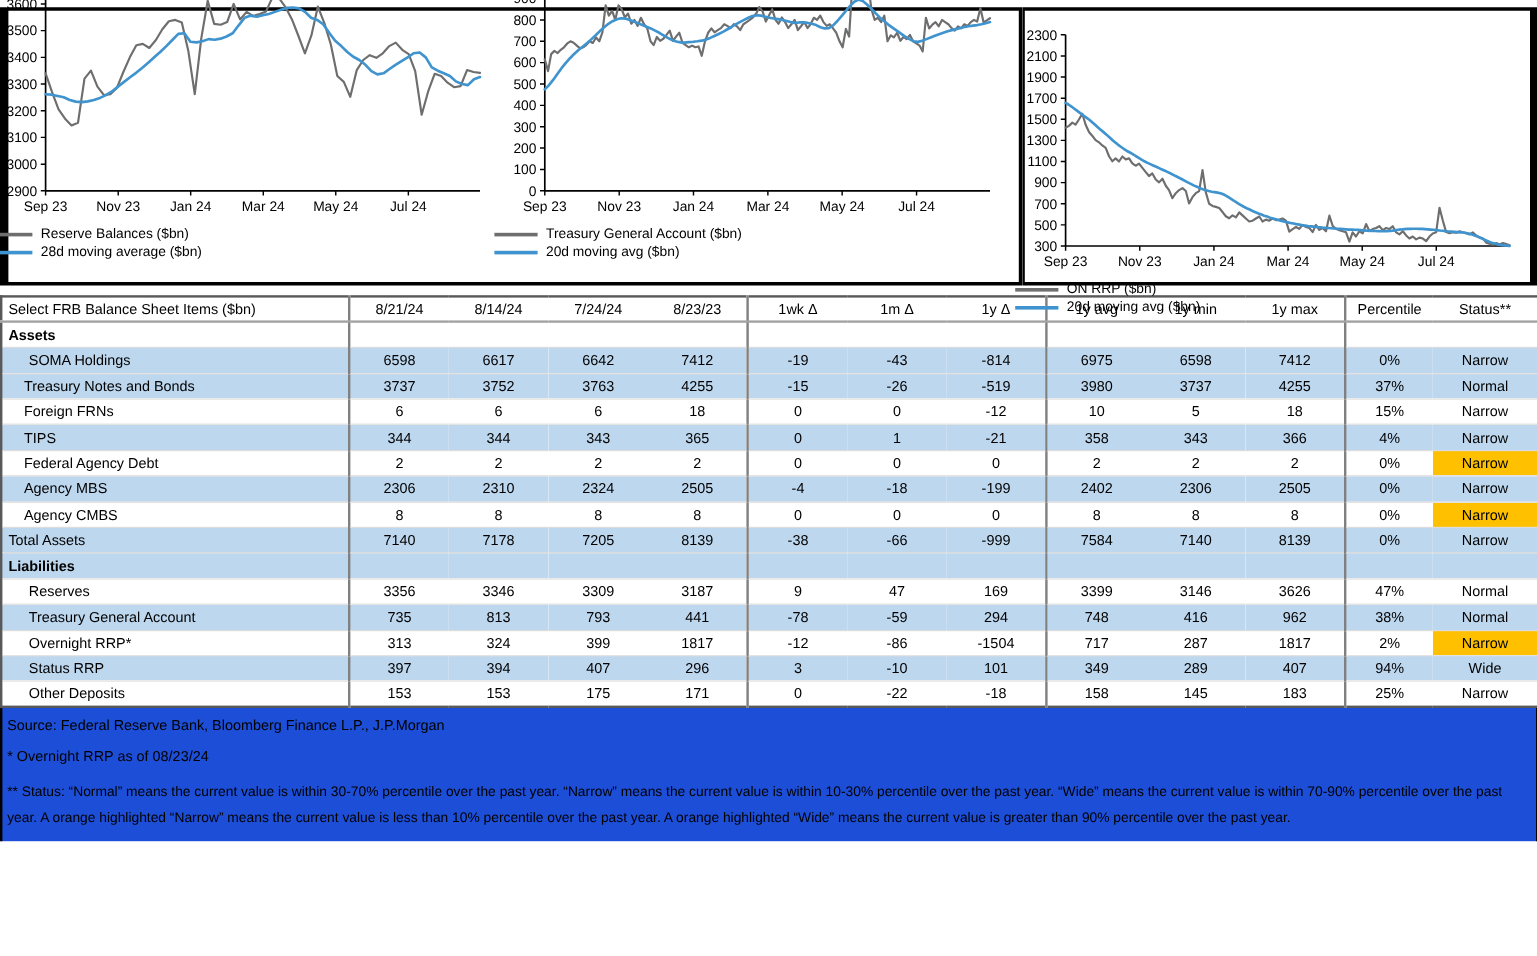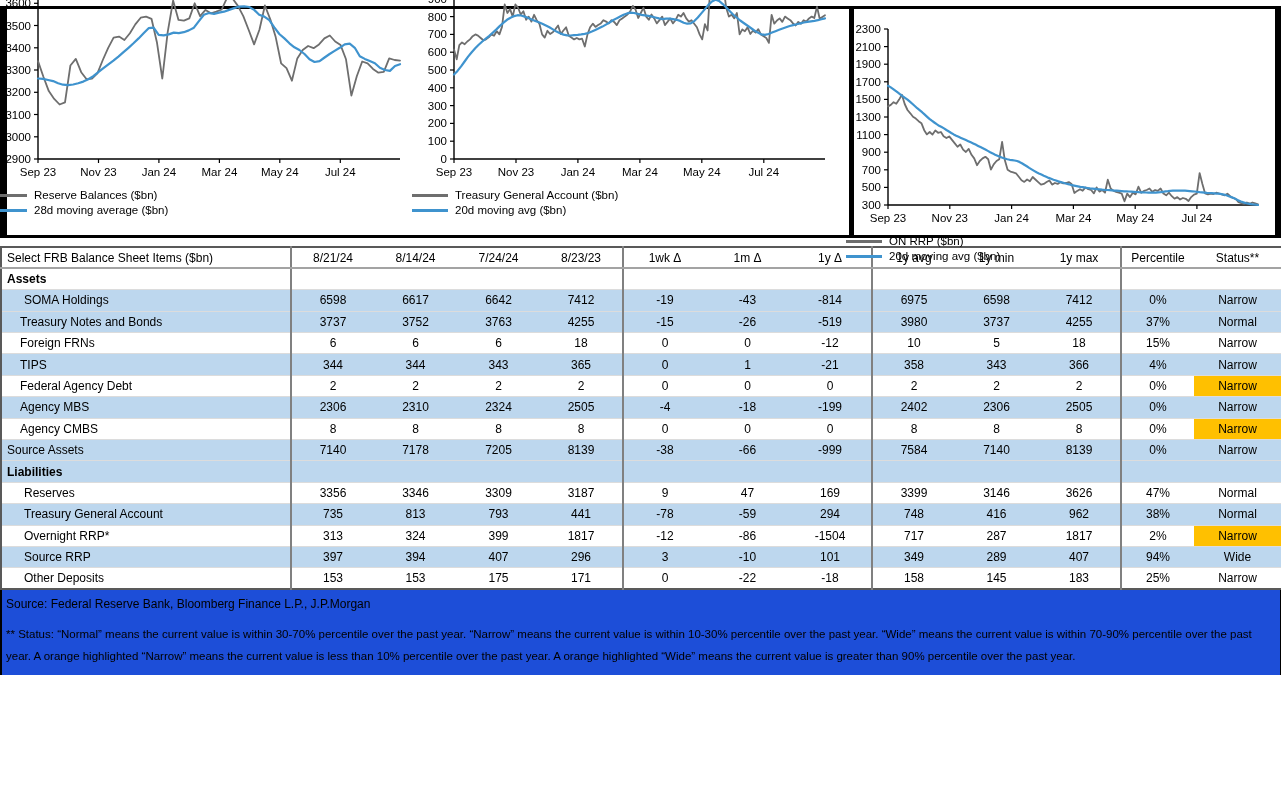--- a/index.html
+++ b/index.html
@@ -356,21 +356,21 @@
           <td>0</td>
           <td>0</td>
           <td class="gdiv">0</td>
           <td>8</td>
           <td>8</td>
           <td class="gdiv">8</td>
           <td>0%</td>
           <td class="status orange">Narrow</td>
         </tr>
         <tr class="shaded">
-          <td class="item gdiv ind0">Source Assets</td>
+          <td class="item gdiv ind0">Total Assets</td>
           <td>7140</td>
           <td>7178</td>
           <td>7205</td>
           <td class="gdiv">8139</td>
           <td>-38</td>
           <td>-66</td>
           <td class="gdiv">-999</td>
           <td>7584</td>
           <td>7140</td>
           <td class="gdiv">8139</td>
@@ -431,21 +431,21 @@
           <td>-12</td>
           <td>-86</td>
           <td class="gdiv">-1504</td>
           <td>717</td>
           <td>287</td>
           <td class="gdiv">1817</td>
           <td>2%</td>
           <td class="status orange">Narrow</td>
         </tr>
         <tr class="shaded">
-          <td class="item gdiv ind1">Source RRP</td>
+          <td class="item gdiv ind1">Status RRP</td>
           <td>397</td>
           <td>394</td>
           <td>407</td>
           <td class="gdiv">296</td>
           <td>3</td>
           <td>-10</td>
           <td class="gdiv">101</td>
           <td>349</td>
           <td>289</td>
           <td class="gdiv">407</td>
@@ -465,16 +465,17 @@
           <td>145</td>
           <td class="gdiv">183</td>
           <td>25%</td>
           <td class="status">Narrow</td>
         </tr>
       </tbody>
     </table>
 
   <div class="footnotes">
     <div class="fn">Source: Federal Reserve Bank, Bloomberg Finance L.P., J.P.Morgan</div>
+    <div class="fn">* Overnight RRP as of 08/23/24</div>
     <div class="fn fn-status">** Status: “Normal” means the current value is within 30-70% percentile over the past year. “Narrow” means the current value is within 10-30% percentile over the past year. “Wide” means the current value is within 70-90% percentile over the past year. A orange highlighted “Narrow” means the current value is less than 10% percentile over the past year. A orange highlighted “Wide” means the current value is greater than 90% percentile over the past year.</div>
   </div>
 
 </div>
 
 </body></html>

